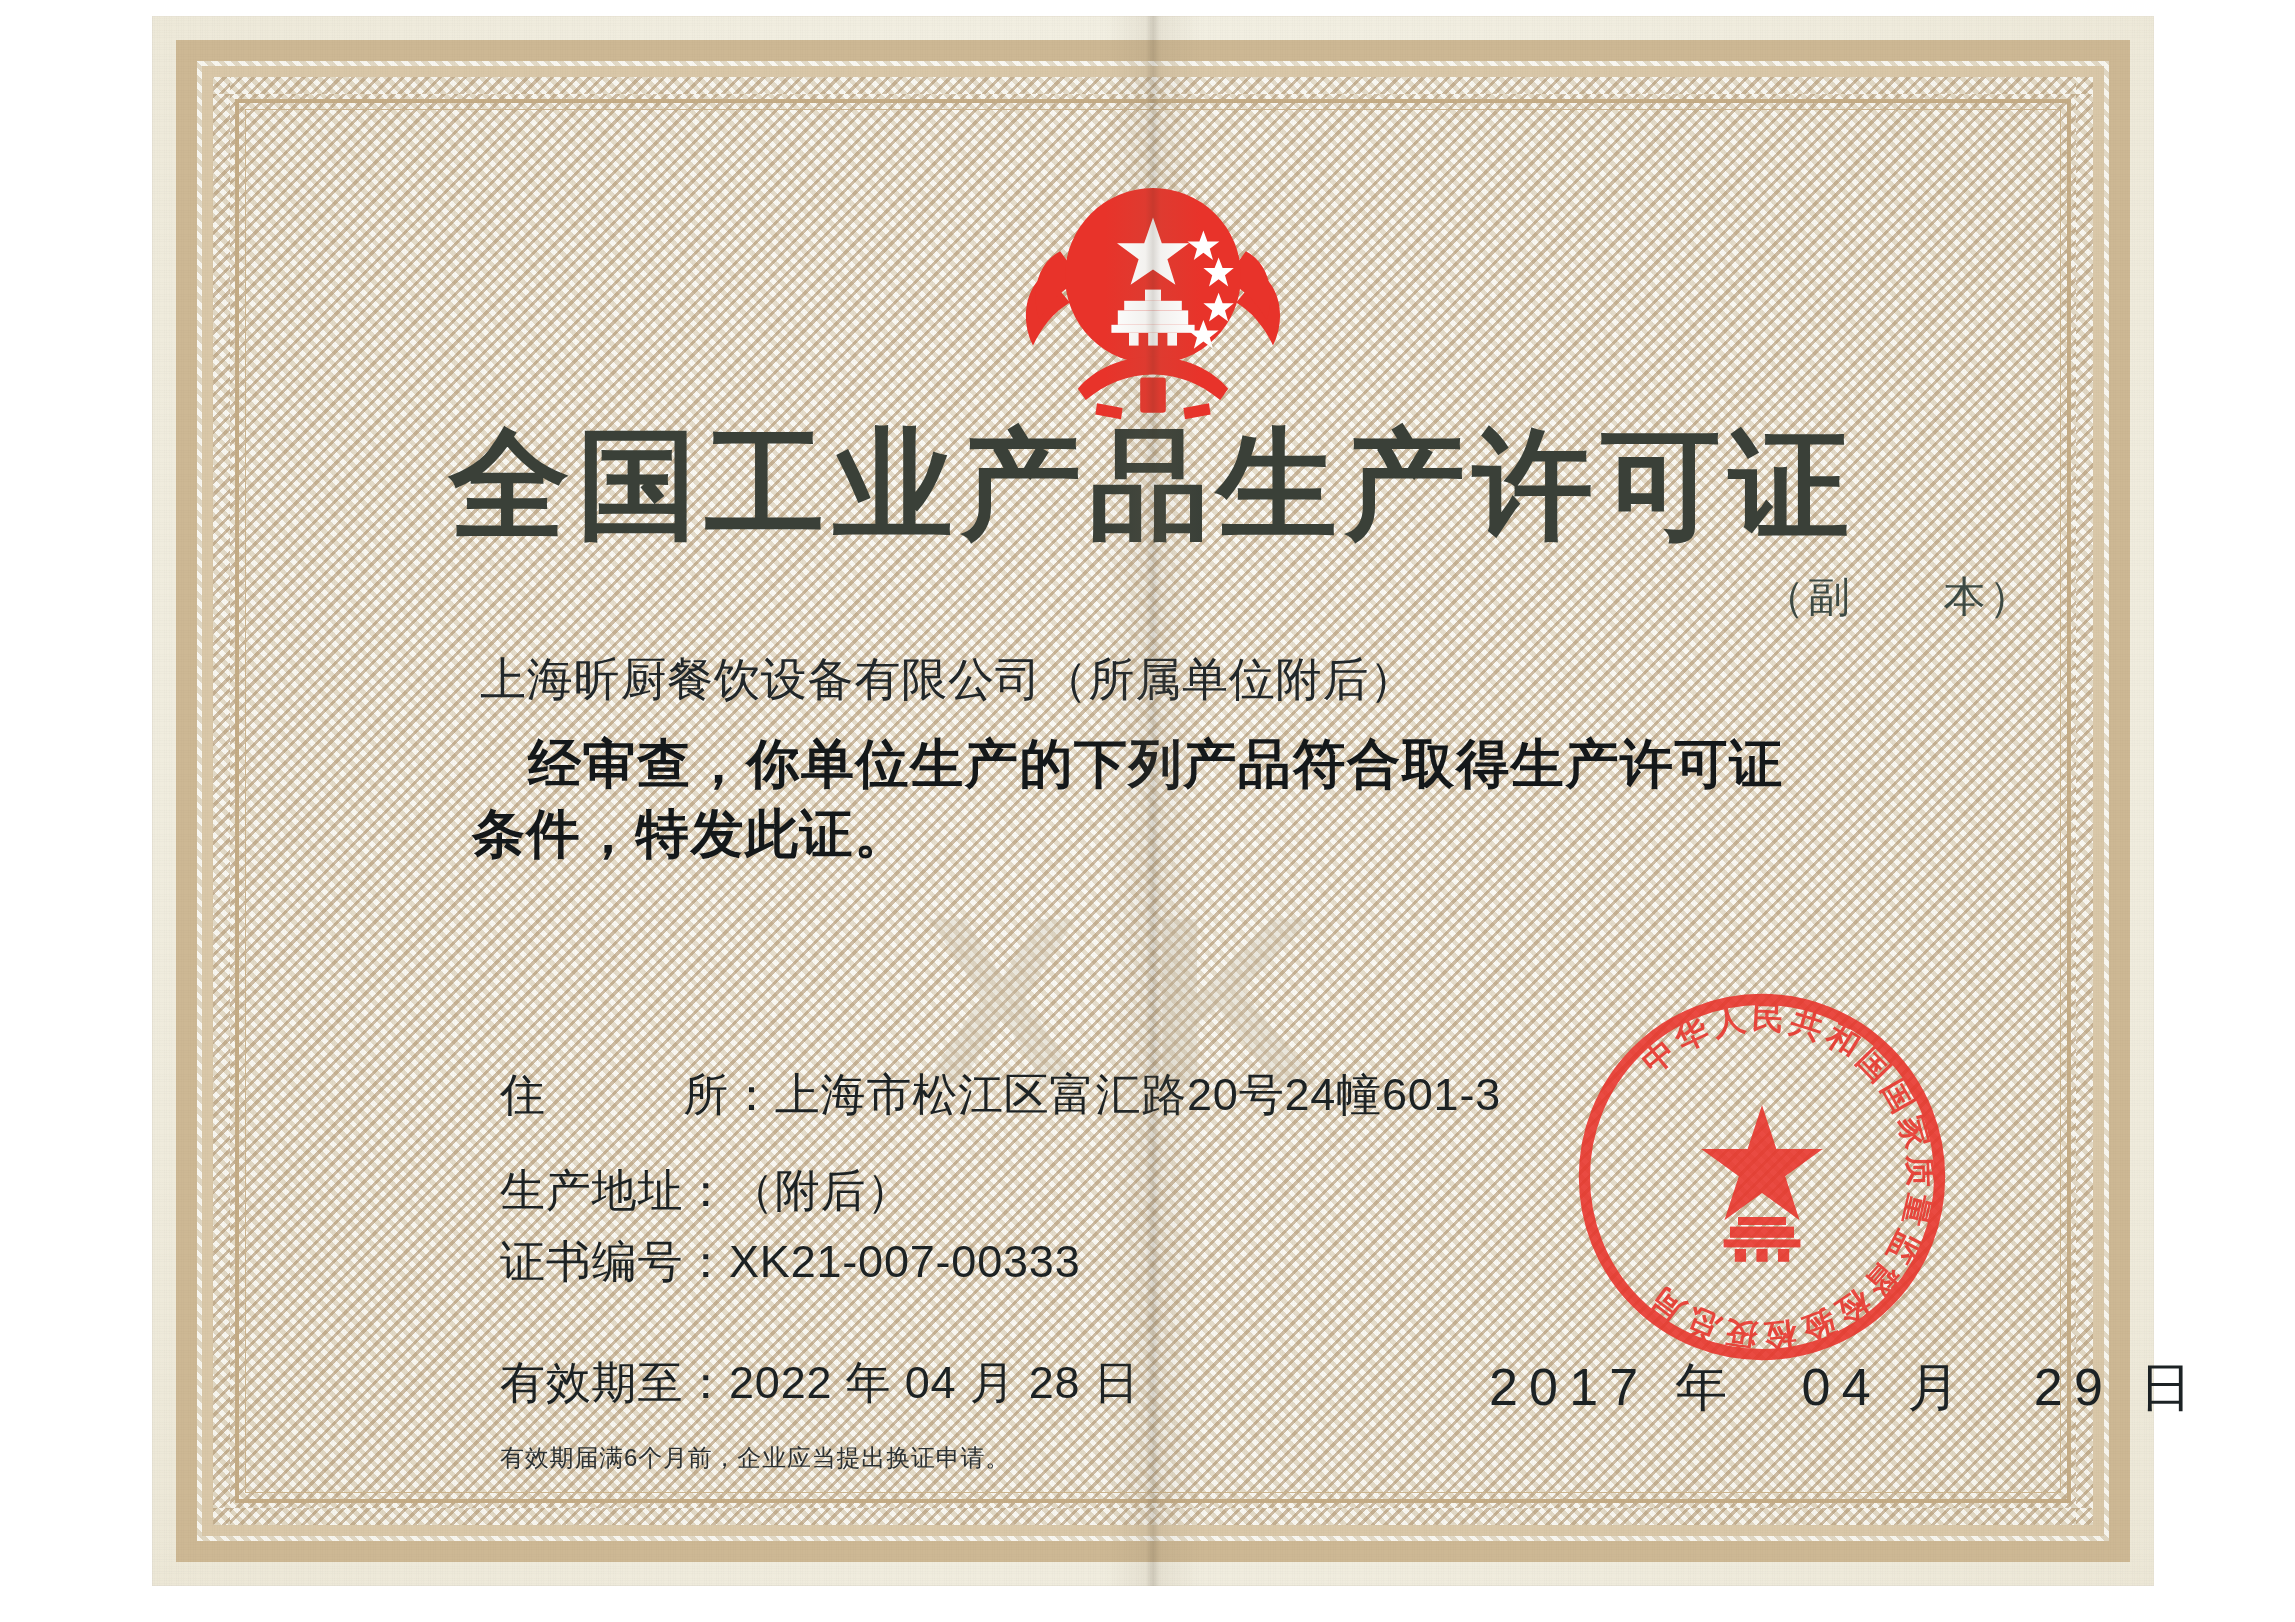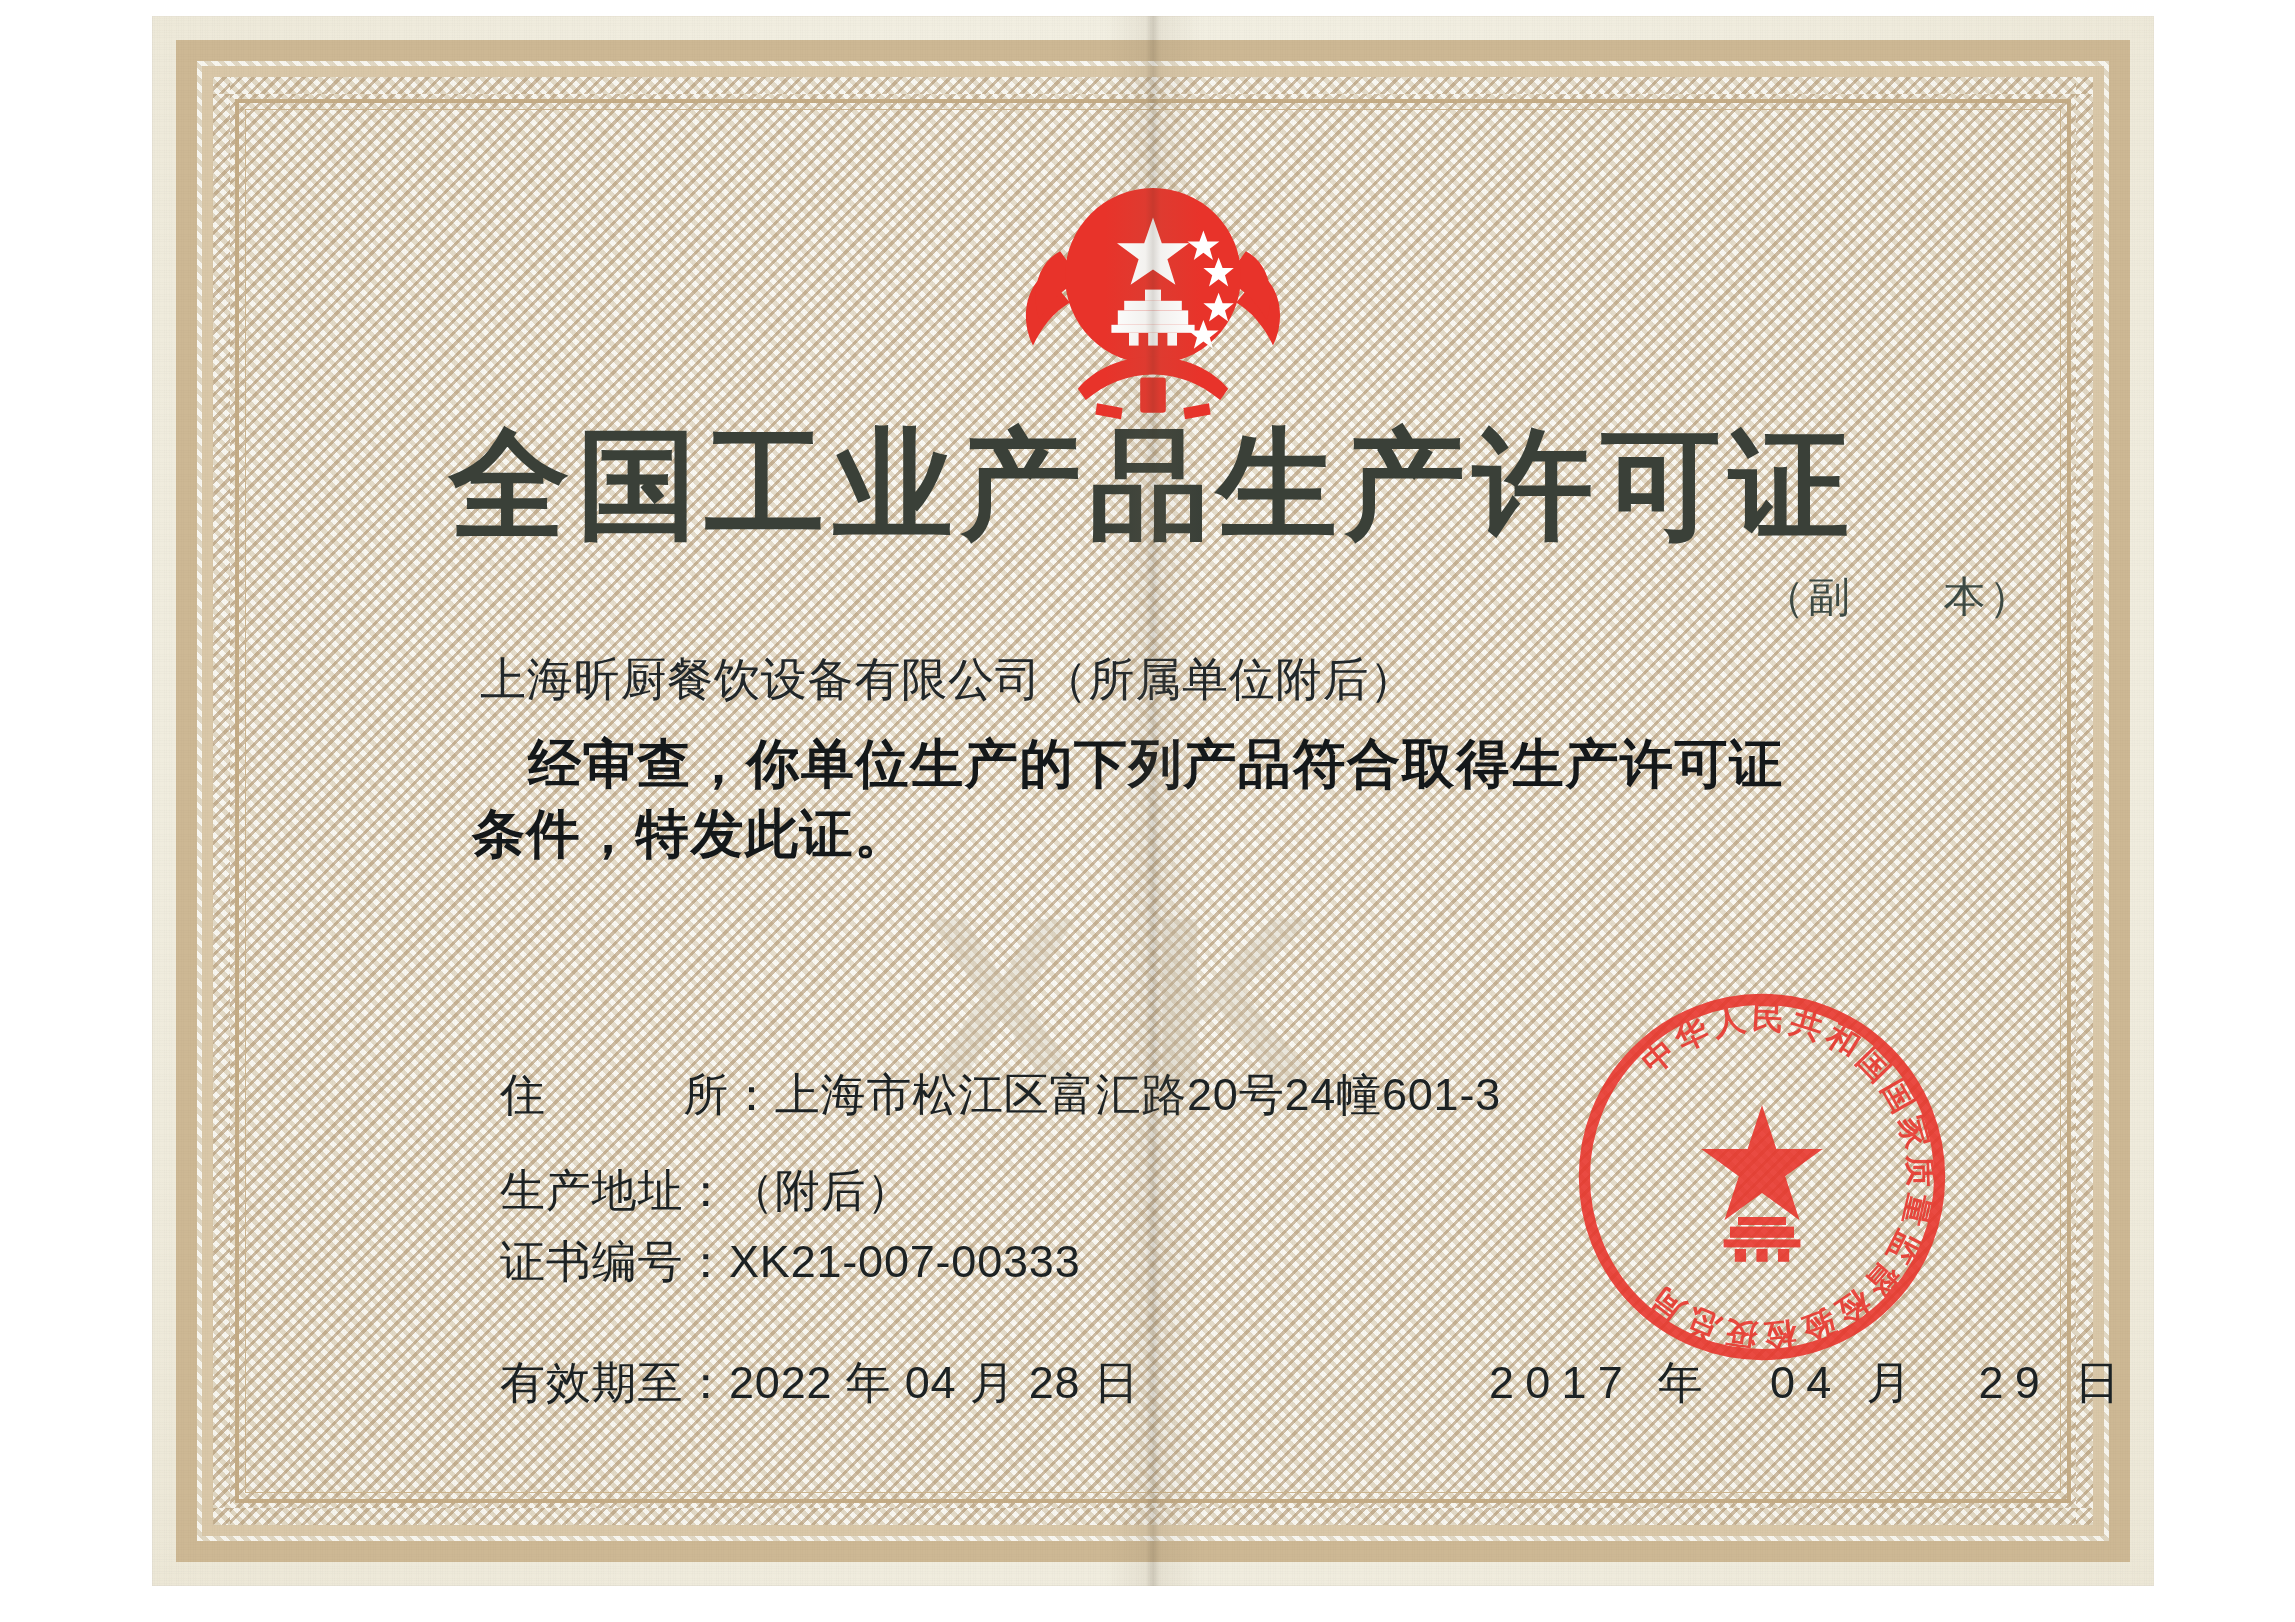--- a/index.html
+++ b/index.html
@@ -222,21 +222,21 @@
   .certno    { left: 228px; top: 1112px; text-decoration: underline; }
   .validity  { left: 228px; top: 1233px; }
 
   .product .val-small { font-size: 37px; }
 
   .date-line {
     position: absolute;
     left: 1217px;
     top: 1233px;
     font-family: "Liberation Sans", sans-serif;
-    font-size: 45px;
+    font-size: 52px;
     color: #1c2224;
     white-space: nowrap;
     letter-spacing: 11.2px;
   }
 
   
   .seal {
     position: absolute;
     left: 1298px;
     top: 865px;
@@ -348,19 +348,20 @@
             <rect x="206" y="330" width="14" height="16"></rect>
             <rect x="233" y="330" width="14" height="16"></rect>
             <rect x="260" y="330" width="14" height="16"></rect>
           </g>
           <text font-family="'Liberation Sans', sans-serif" font-size="40" font-weight="bold" fill="#e8332a" letter-spacing="6">
             <textPath href="#sealArc" startOffset="12%">中华人民共和国国家质量监督检验检疫总局</textPath>
           </text>
         </svg>
       </div>
 
+      <div class="small-note">有效期届满6个月前，企业应当提出换证申请。</div>
 
     </div>
 
     <div class="fold"></div>
   </div>
 </div>
 
 
 </body></html>

